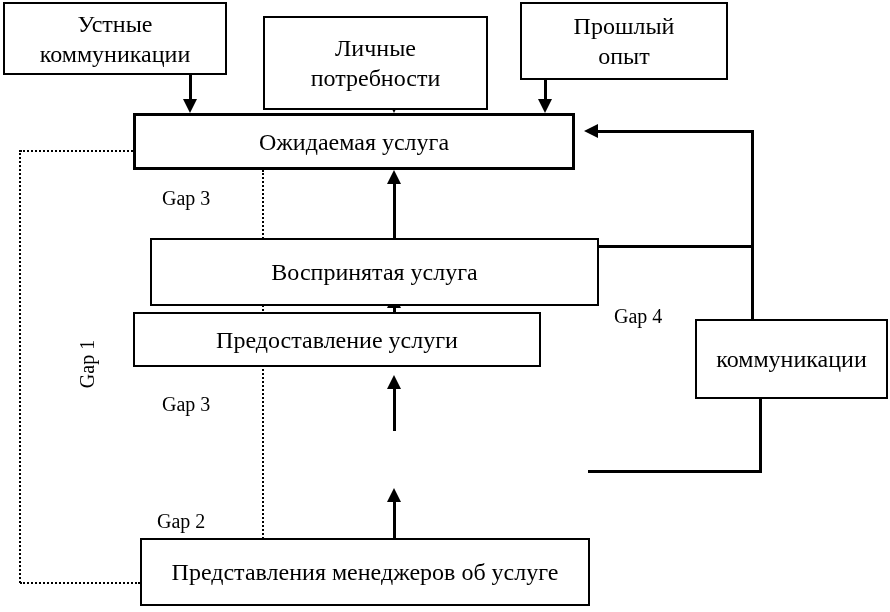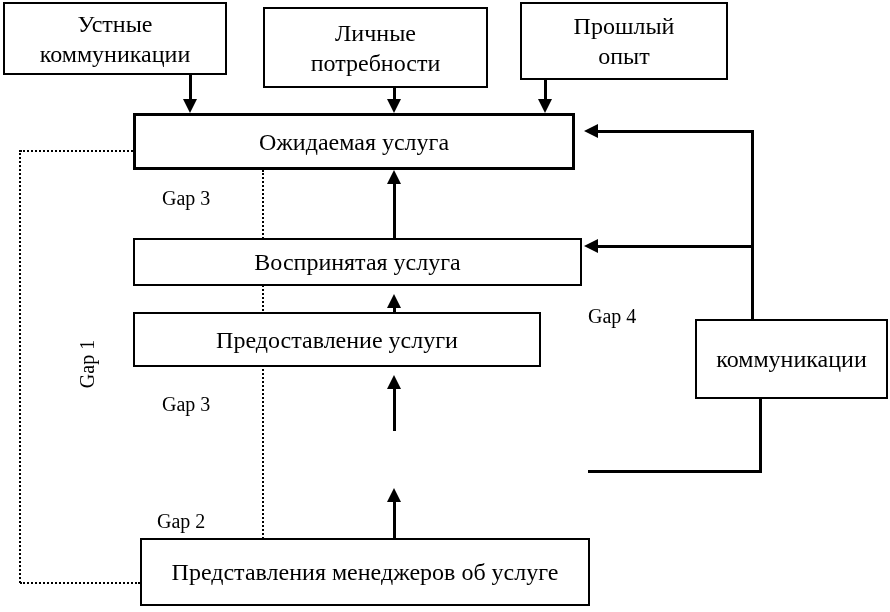--- a/index.html
+++ b/index.html
@@ -56,44 +56,44 @@
   <div class="head head-left" style="left:584px;top:124px"></div>
   <div class="ln" style="left:597px;top:245px;width:157px;height:3px"></div>
   <div class="head head-left" style="left:584px;top:239px"></div>
   <div class="ln" style="left:759px;top:399px;width:3px;height:73px"></div>
   <div class="ln" style="left:588px;top:470px;width:174px;height:3px"></div>
 
   <div class="box" style="left:3px;top:2px;width:224px;height:73px">
     <div>Устные</div>
     <div>коммуникации</div>
   </div>
-  <div class="box" style="left:263px;top:7px;width:225px;height:81px">
+  <div class="box" style="left:263px;top:16px;width:225px;height:94px">
     <div>Личные</div>
     <div>потребности</div>
   </div>
   <div class="box" style="left:520px;top:2px;width:208px;height:78px">
     <div>Прошлый</div>
     <div>опыт</div>
   </div>
 
   <div class="box thick" style="left:133px;top:113px;width:442px;height:57px">
     <div>Ожидаемая услуга</div>
   </div>
-  <div class="box" style="left:133px;top:238px;width:449px;height:48px">
+  <div class="box" style="left:150px;top:238px;width:449px;height:68px">
     <div>Воспринятая услуга</div>
   </div>
   <div class="box" style="left:133px;top:312px;width:408px;height:55px">
     <div>Предоставление услуги</div>
   </div>
   <div class="box" style="left:140px;top:538px;width:450px;height:68px">
     <div>Представления менеджеров об услуге</div>
   </div>
   <div class="box" style="left:695px;top:319px;width:193px;height:80px">
     <div>коммуникации</div>
   </div>
 
   <div class="gap gap-rot" style="left:57px;top:352px">Gap 1</div>
   <div class="gap" style="left:157px;top:509px">Gap 2</div>
   <div class="gap" style="left:162px;top:392px">Gap 3</div>
-  <div class="gap" style="left:588px;top:304px">Gap 4</div>
+  <div class="gap" style="left:614px;top:304px">Gap 4</div>
   <div class="gap" style="left:162px;top:186px">Gap 3</div>
 
 </div>
 
 </body></html>

